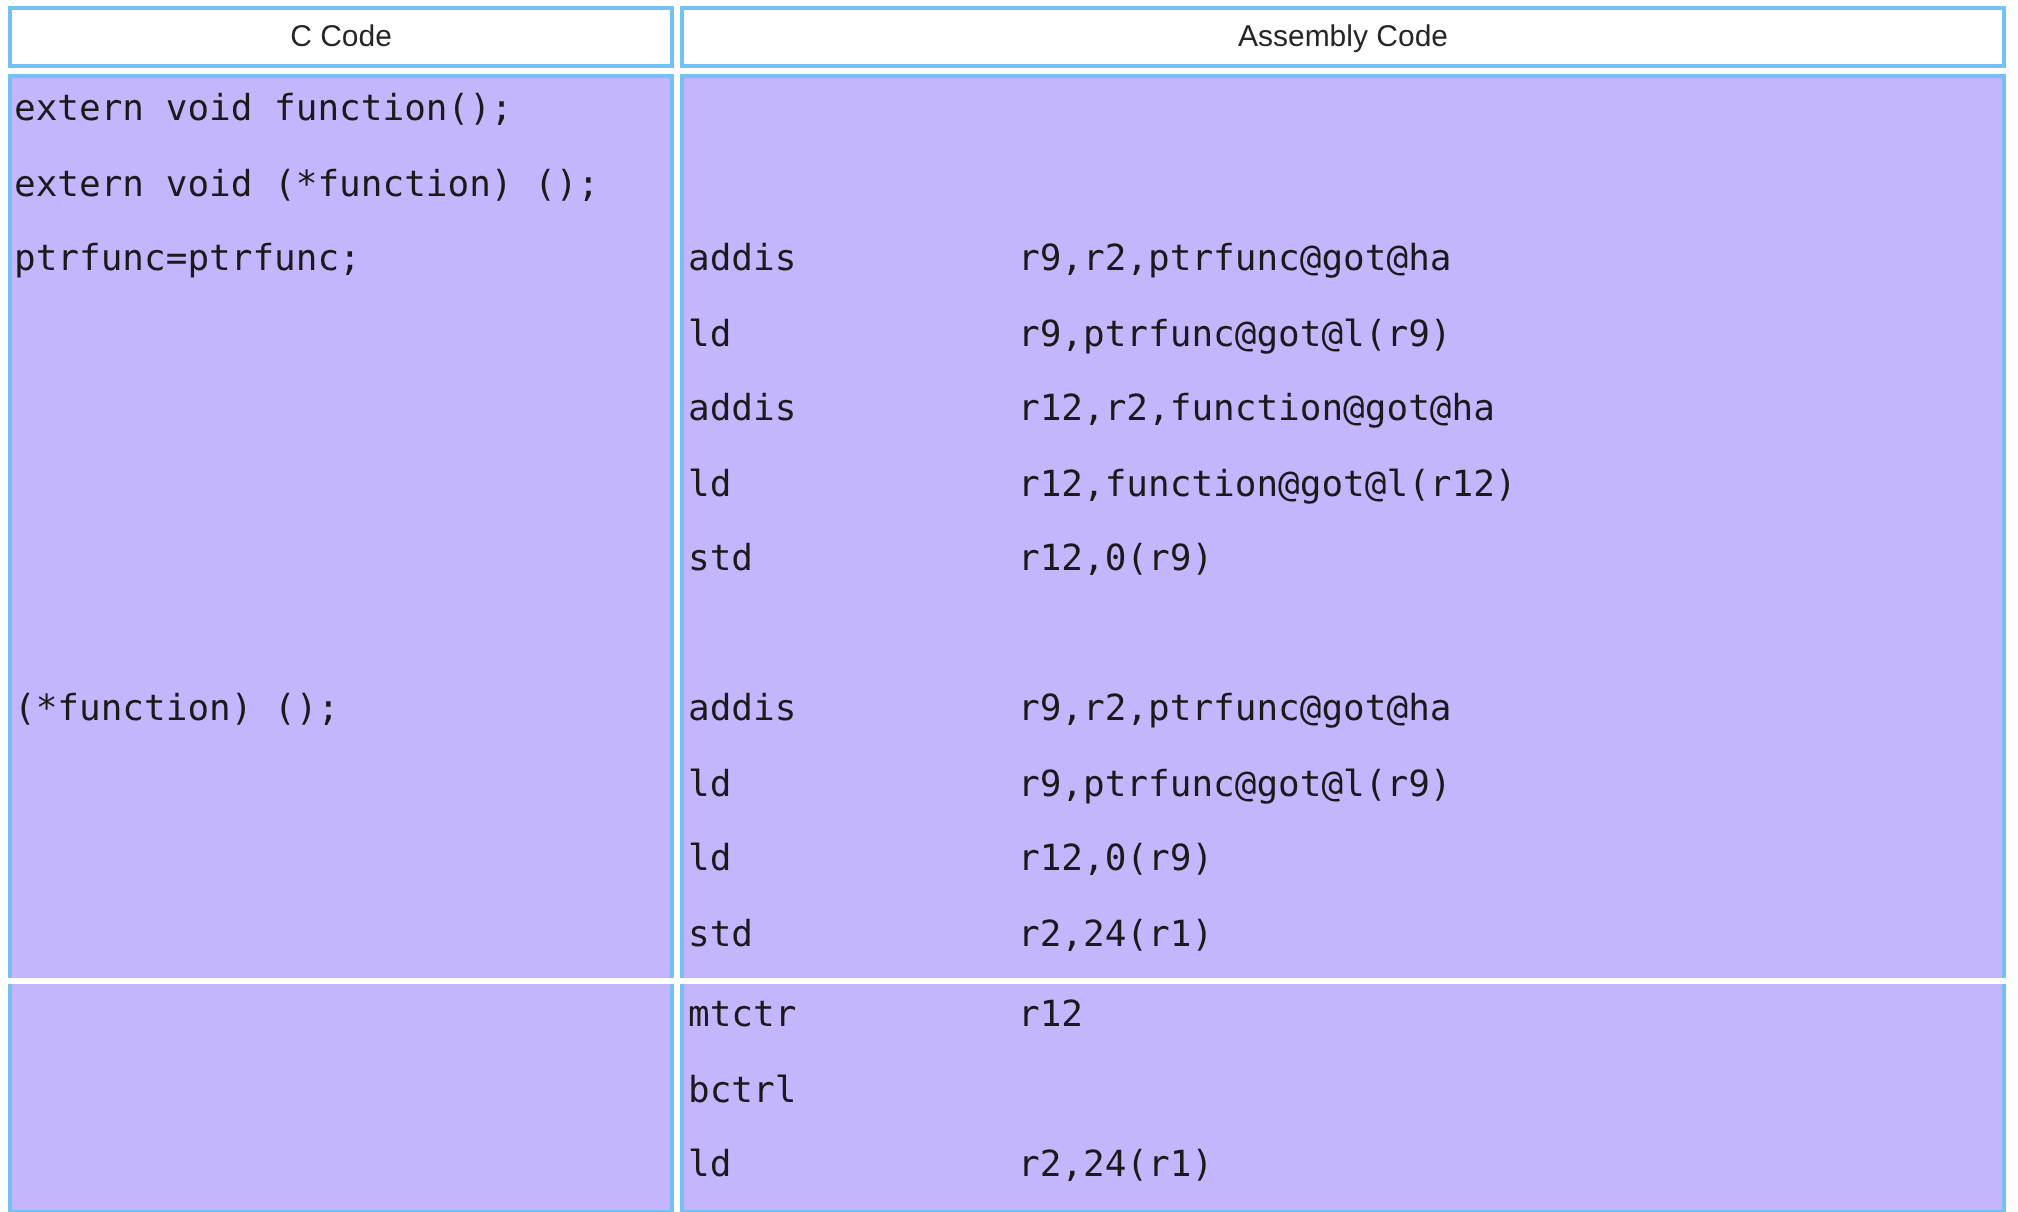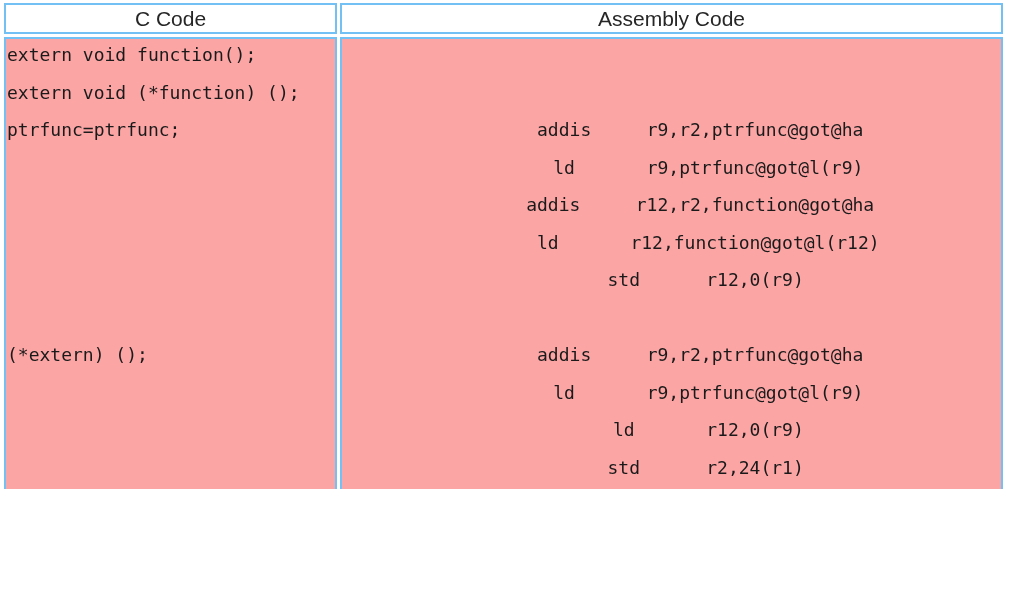--- a/index.html
+++ b/index.html
@@ -21,52 +21,52 @@
     border-collapse: separate;
     border-spacing: 3px;
     table-layout: fixed;
   }
   .col-c   { width: 333px; }
   .col-asm { width: 663px; }
 
   th {
     border: 2px solid var(--bc, #72c0f4);
     font-family: "Liberation Sans", sans-serif;
-    font-size: 21px;
+    font-size: 15px;
     font-weight: 400;
     color: var(--head-color, #262626);
     height: 31px;
     padding: 0;
     text-align: center;
     vertical-align: middle;
     background: #ffffff;
   }
 
-  td { padding: 0; vertical-align: top; background: #fca5a5; }
+  td { padding: 0; vertical-align: top; background: #c4b5fd; }
 
   tr.body-top td {
     border: 2px solid var(--bc, #72c0f4);
     border-bottom: none;
     height: 448px;
   }
   tr.body-bottom td {
     border: 2px solid var(--bc, #72c0f4);
     border-top: none;
     height: 105px;
   }
 
   .cellwrap {
     position: relative;
     top: -3px;
     font-family: "DejaVu Sans Mono", "Liberation Mono", monospace;
     font-size: 18px;
     color: var(--code-color, #1a1a1a);
   }
   .c-wrap   { padding-left: 1px; }
-  .asm-wrap { padding-left: 2px; text-align: center; }
+  .asm-wrap { padding-left: 2px; }
 
   .line {
     height: 37.5px;
     line-height: 37.5px;
     white-space: pre;
     overflow: hidden;
   }
   .mn { display: inline-block; width: 165px; white-space: pre; }
   .op { white-space: pre; }
 </style>
@@ -90,35 +90,45 @@
         <td>
           <div class="cellwrap c-wrap">
             <div class="line code-line">extern void function();</div>
             <div class="line code-line">extern void (*function) ();</div>
             <div class="line code-line">ptrfunc=ptrfunc;</div>
             <div class="line code-line"></div>
             <div class="line code-line"></div>
             <div class="line code-line"></div>
             <div class="line code-line"></div>
             <div class="line code-line"></div>
-            <div class="line code-line">(*extern) ();</div>
+            <div class="line code-line">(*function) ();</div>
           </div>
         </td>
         <td>
           <div class="cellwrap asm-wrap">
             <div class="line asm-line"><span class="mn"></span><span class="op"></span></div>
             <div class="line asm-line"><span class="mn"></span><span class="op"></span></div>
             <div class="line asm-line"><span class="mn">addis</span><span class="op">r9,r2,ptrfunc@got@ha</span></div>
             <div class="line asm-line"><span class="mn">ld</span><span class="op">r9,ptrfunc@got@l(r9)</span></div>
             <div class="line asm-line"><span class="mn">addis</span><span class="op">r12,r2,function@got@ha</span></div>
             <div class="line asm-line"><span class="mn">ld</span><span class="op">r12,function@got@l(r12)</span></div>
             <div class="line asm-line"><span class="mn">std</span><span class="op">r12,0(r9)</span></div>
             <div class="line asm-line"><span class="mn"></span><span class="op"></span></div>
             <div class="line asm-line"><span class="mn">addis</span><span class="op">r9,r2,ptrfunc@got@ha</span></div>
             <div class="line asm-line"><span class="mn">ld</span><span class="op">r9,ptrfunc@got@l(r9)</span></div>
             <div class="line asm-line"><span class="mn">ld</span><span class="op">r12,0(r9)</span></div>
             <div class="line asm-line"><span class="mn">std</span><span class="op">r2,24(r1)</span></div>
           </div>
         </td>
       </tr>
+      <tr class="body-bottom">
+        <td></td>
+        <td>
+          <div class="cellwrap asm-wrap">
+            <div class="line asm-line"><span class="mn">mtctr</span><span class="op">r12</span></div>
+            <div class="line asm-line"><span class="mn">bctrl</span><span class="op"></span></div>
+            <div class="line asm-line"><span class="mn">ld</span><span class="op">r2,24(r1)</span></div>
+          </div>
+        </td>
+      </tr>
     </tbody>
   </table>
 </div>
 
 </body></html>

